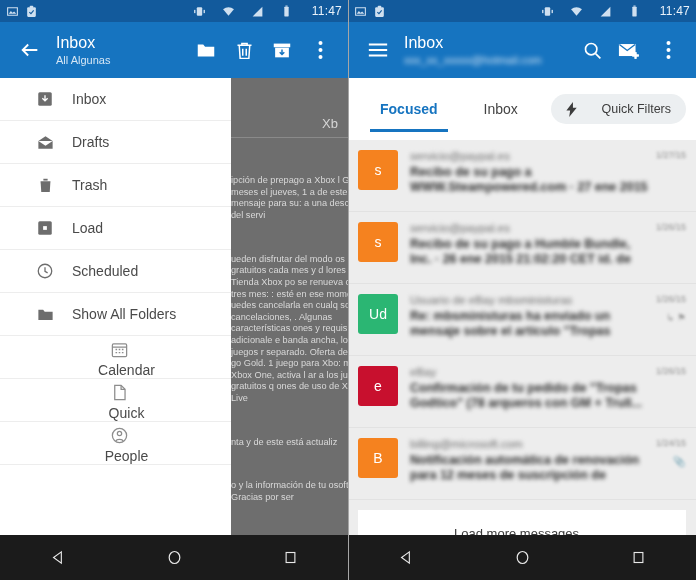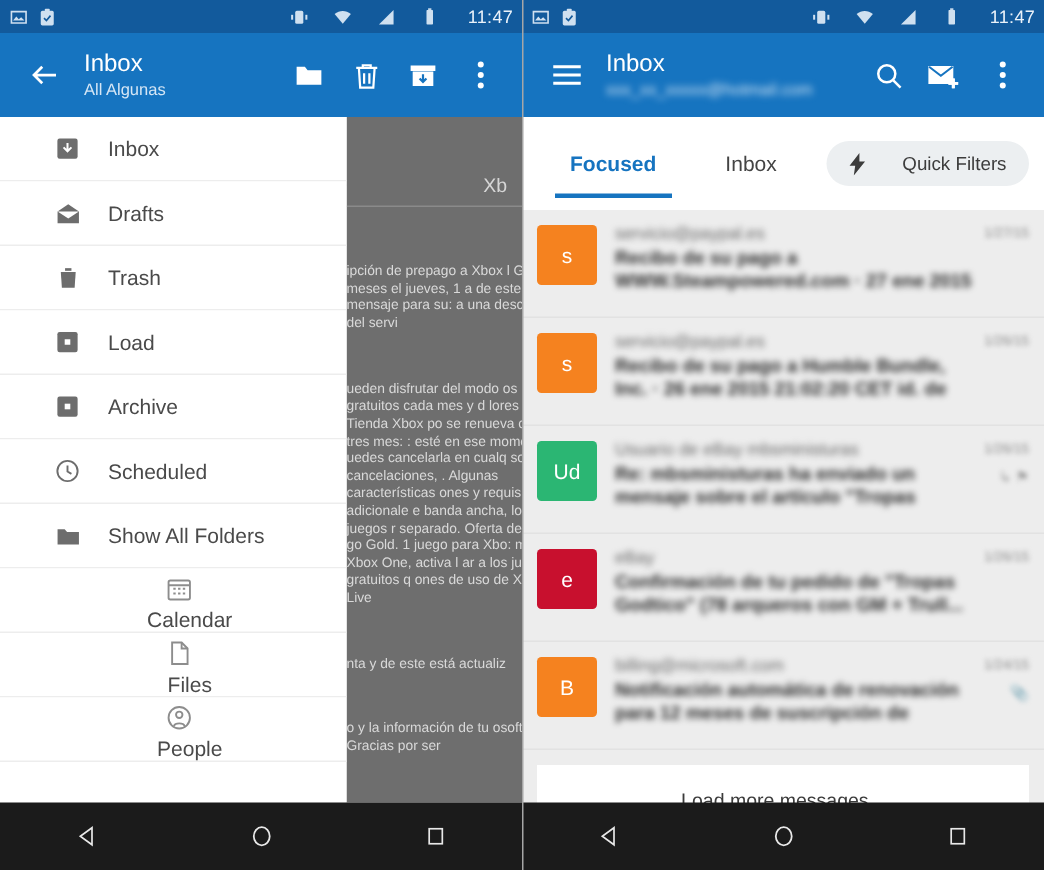--- a/index.html
+++ b/index.html
@@ -248,29 +248,20 @@
         <div class="d-item sub">
           <span class="d-ico">
             <svg width="18" height="18" viewBox="0 0 24 24" fill="#6d6d6d">
                 <rect x="3" y="3" width="18" height="18" rx="2"></rect>
                 <path d="M9.5 9.5h5v5h-5z" fill="#fff"></path>
               </svg>
           </span>
           <span class="d-lbl">Load</span>
         </div>
 
-        <div class="d-item sub">
-          <span class="d-ico">
-            <svg width="18" height="18" viewBox="0 0 24 24" fill="#6d6d6d">
-                <rect x="3" y="3" width="18" height="18" rx="2"></rect>
-                <path d="M9.5 9.5h5v5h-5z" fill="#fff"></path>
-              </svg>
-          </span>
-          <span class="d-lbl">Archive</span>
-        </div>
 
         <div class="d-item sub">
           <span class="d-ico">
             <svg width="18" height="18" viewBox="0 0 24 24" fill="none" stroke="#6d6d6d" stroke-width="1.7">
                 <circle cx="12" cy="12" r="9"></circle>
                 <path d="M12 7v5.5l3.5 2"></path>
               </svg>
           </span>
           <span class="d-lbl">Scheduled</span>
         </div>
@@ -295,21 +286,21 @@
           <span class="d-lbl">Calendar</span>
         </div>
 
         <div class="d-item root">
           <span class="d-ico">
             <svg width="19" height="19" viewBox="0 0 24 24" fill="none" stroke="#8d8d8d" stroke-width="1.6">
                 <path d="M6 3h8l5 5v13H6z"></path>
                 <path d="M14 3v5h5"></path>
               </svg>
           </span>
-          <span class="d-lbl">Files</span>
+          <span class="d-lbl">Quick</span>
         </div>
 
         <div class="d-item root">
           <span class="d-ico">
             <svg width="19" height="19" viewBox="0 0 24 24" fill="none" stroke="#8d8d8d" stroke-width="1.6">
                 <circle cx="12" cy="12" r="9"></circle>
                 <circle cx="12" cy="9.5" r="2.7"></circle>
                 <path d="M7.5 19c1-3 8-3 9 0"></path>
               </svg>
           </span>

